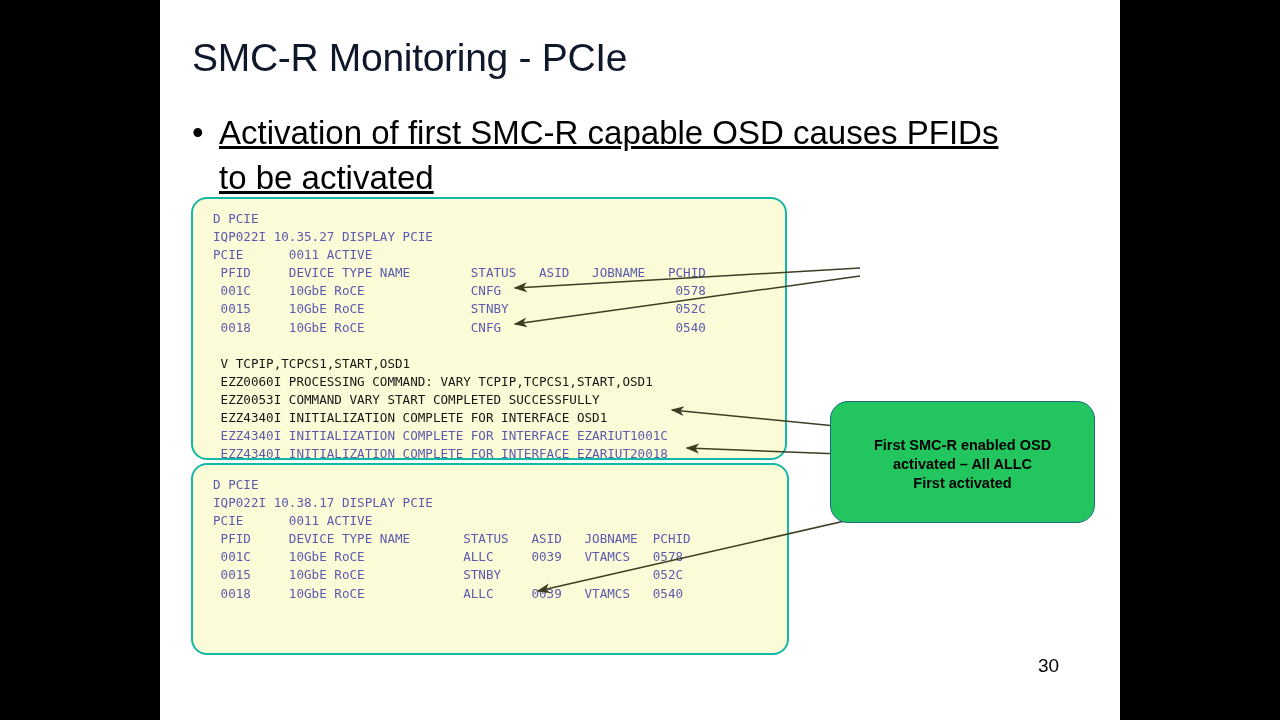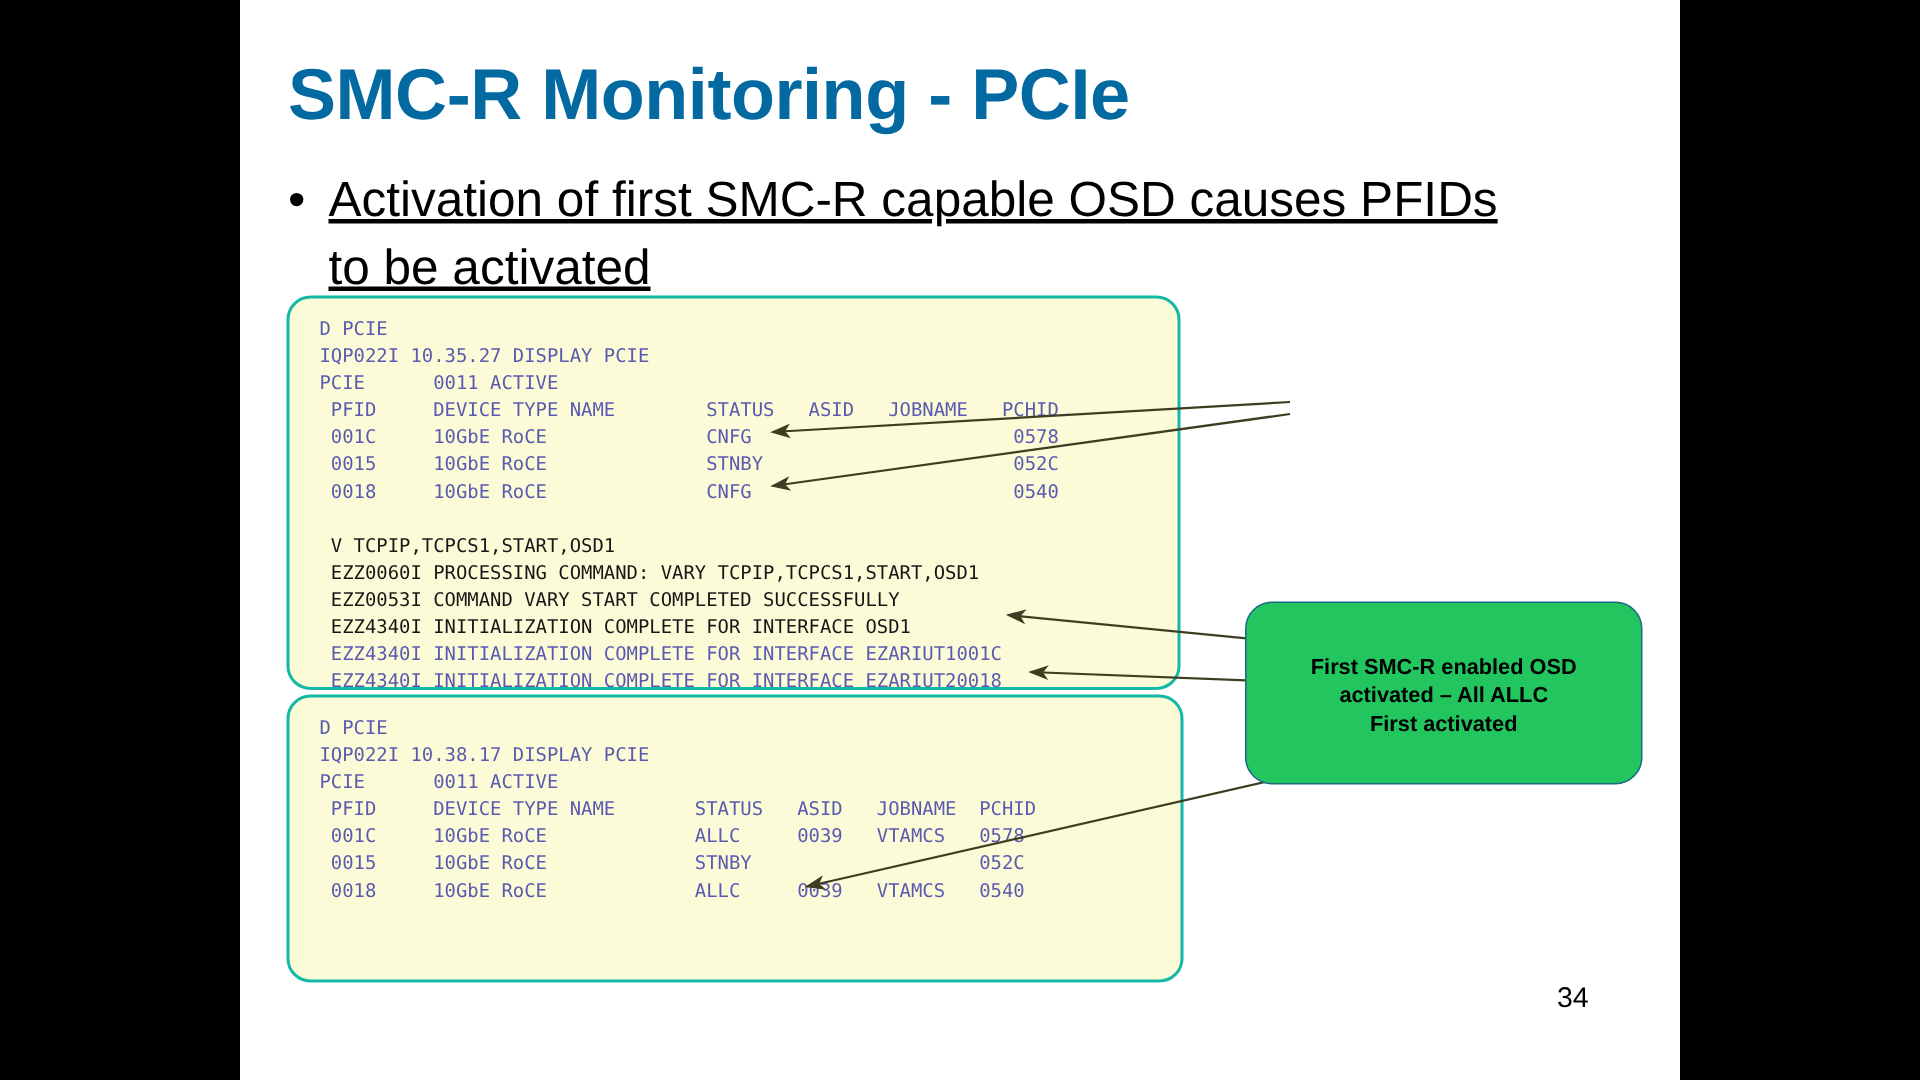--- a/index.html
+++ b/index.html
@@ -23,23 +23,23 @@
   #slide {
     position: absolute;
     left: 160px; top: 0;
     width: 960px; height: 720px;
     background: #ffffff;
   }
 
   #slide-title {
     position: absolute;
     left: 32px; top: 36px;
-    font-size: 48px;
-    font-weight: bold;
-    color: #0369a1;
+    font-size: 39px;
+    font-weight: normal;
+    color: #0f172a;
     letter-spacing: -0.3px;
     white-space: nowrap;
   }
 
   #bullet-1 {
     position: absolute;
     left: 32px; top: 110px;
     width: 810px;
     font-size: 33px;
     line-height: 45px;
@@ -169,16 +169,16 @@
 
 
     <div id="callout-rect">
       <div class="callout-text">
         <span>First SMC-R enabled OSD</span><br>
         <span>activated – All ALLC</span><br>
         <span>First activated</span>
       </div>
     </div>
 
-    <div id="page-number">34</div>
+    <div id="page-number">30</div>
 
   </div>
 </div>
 
 </body></html>

